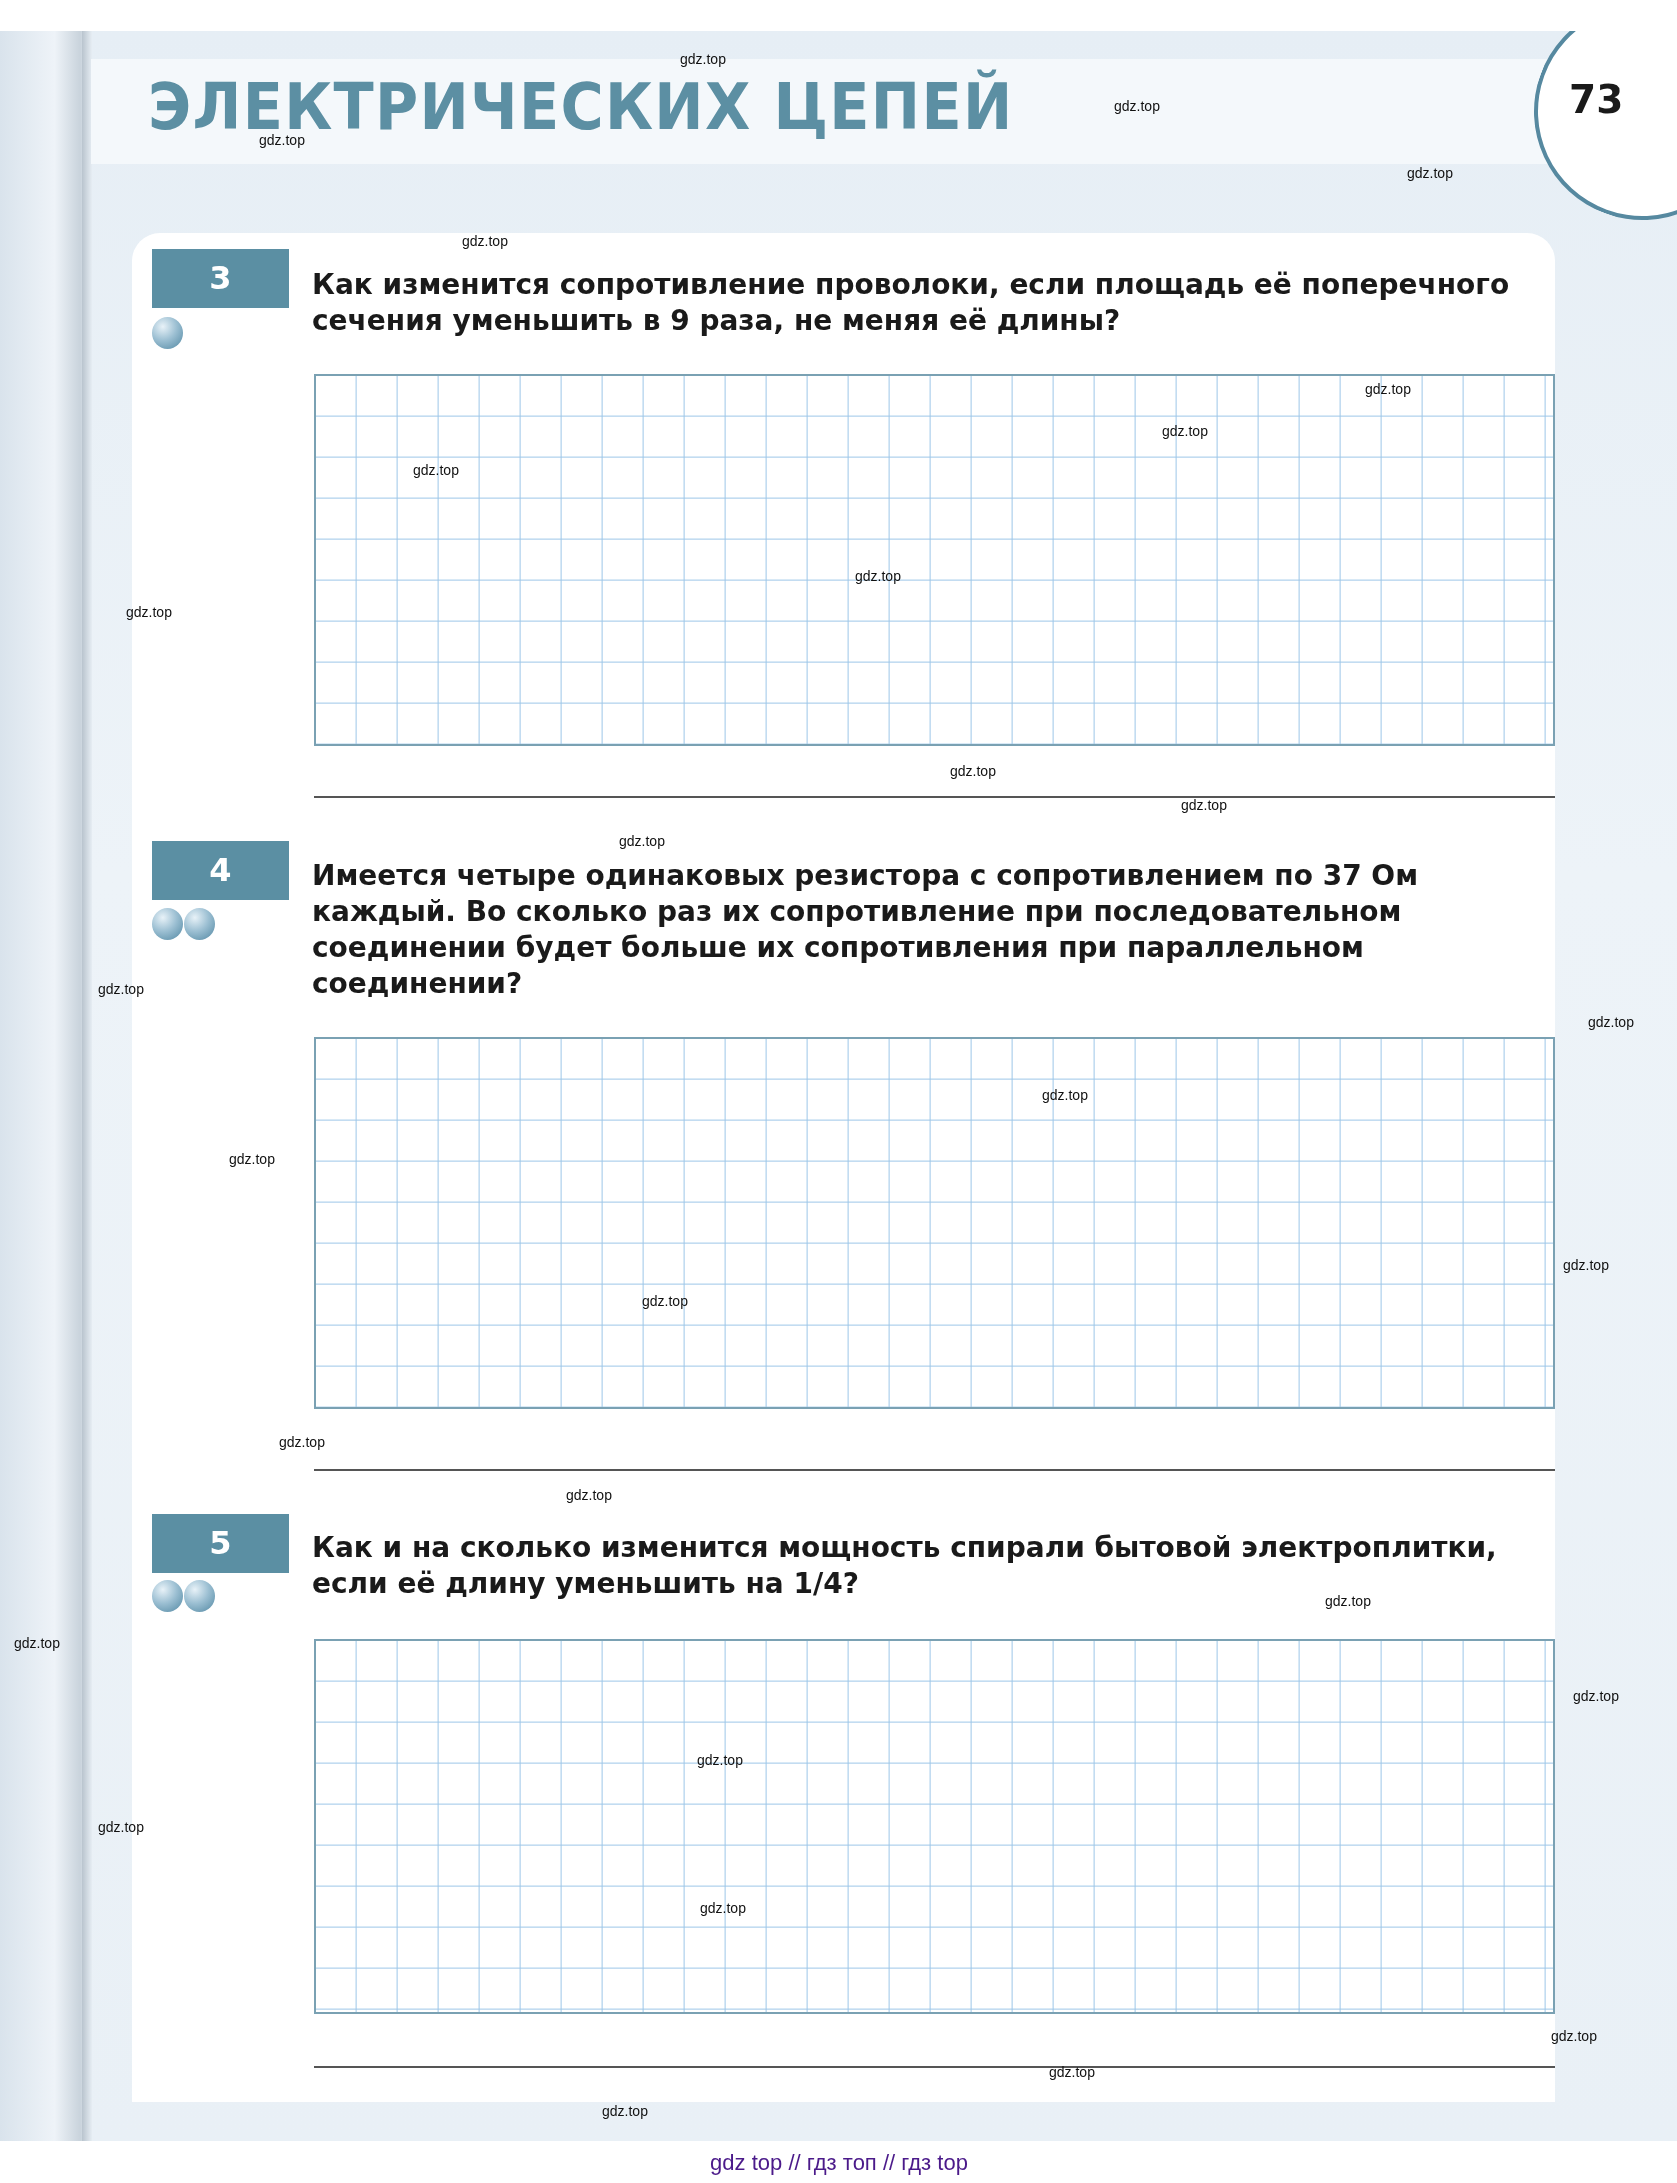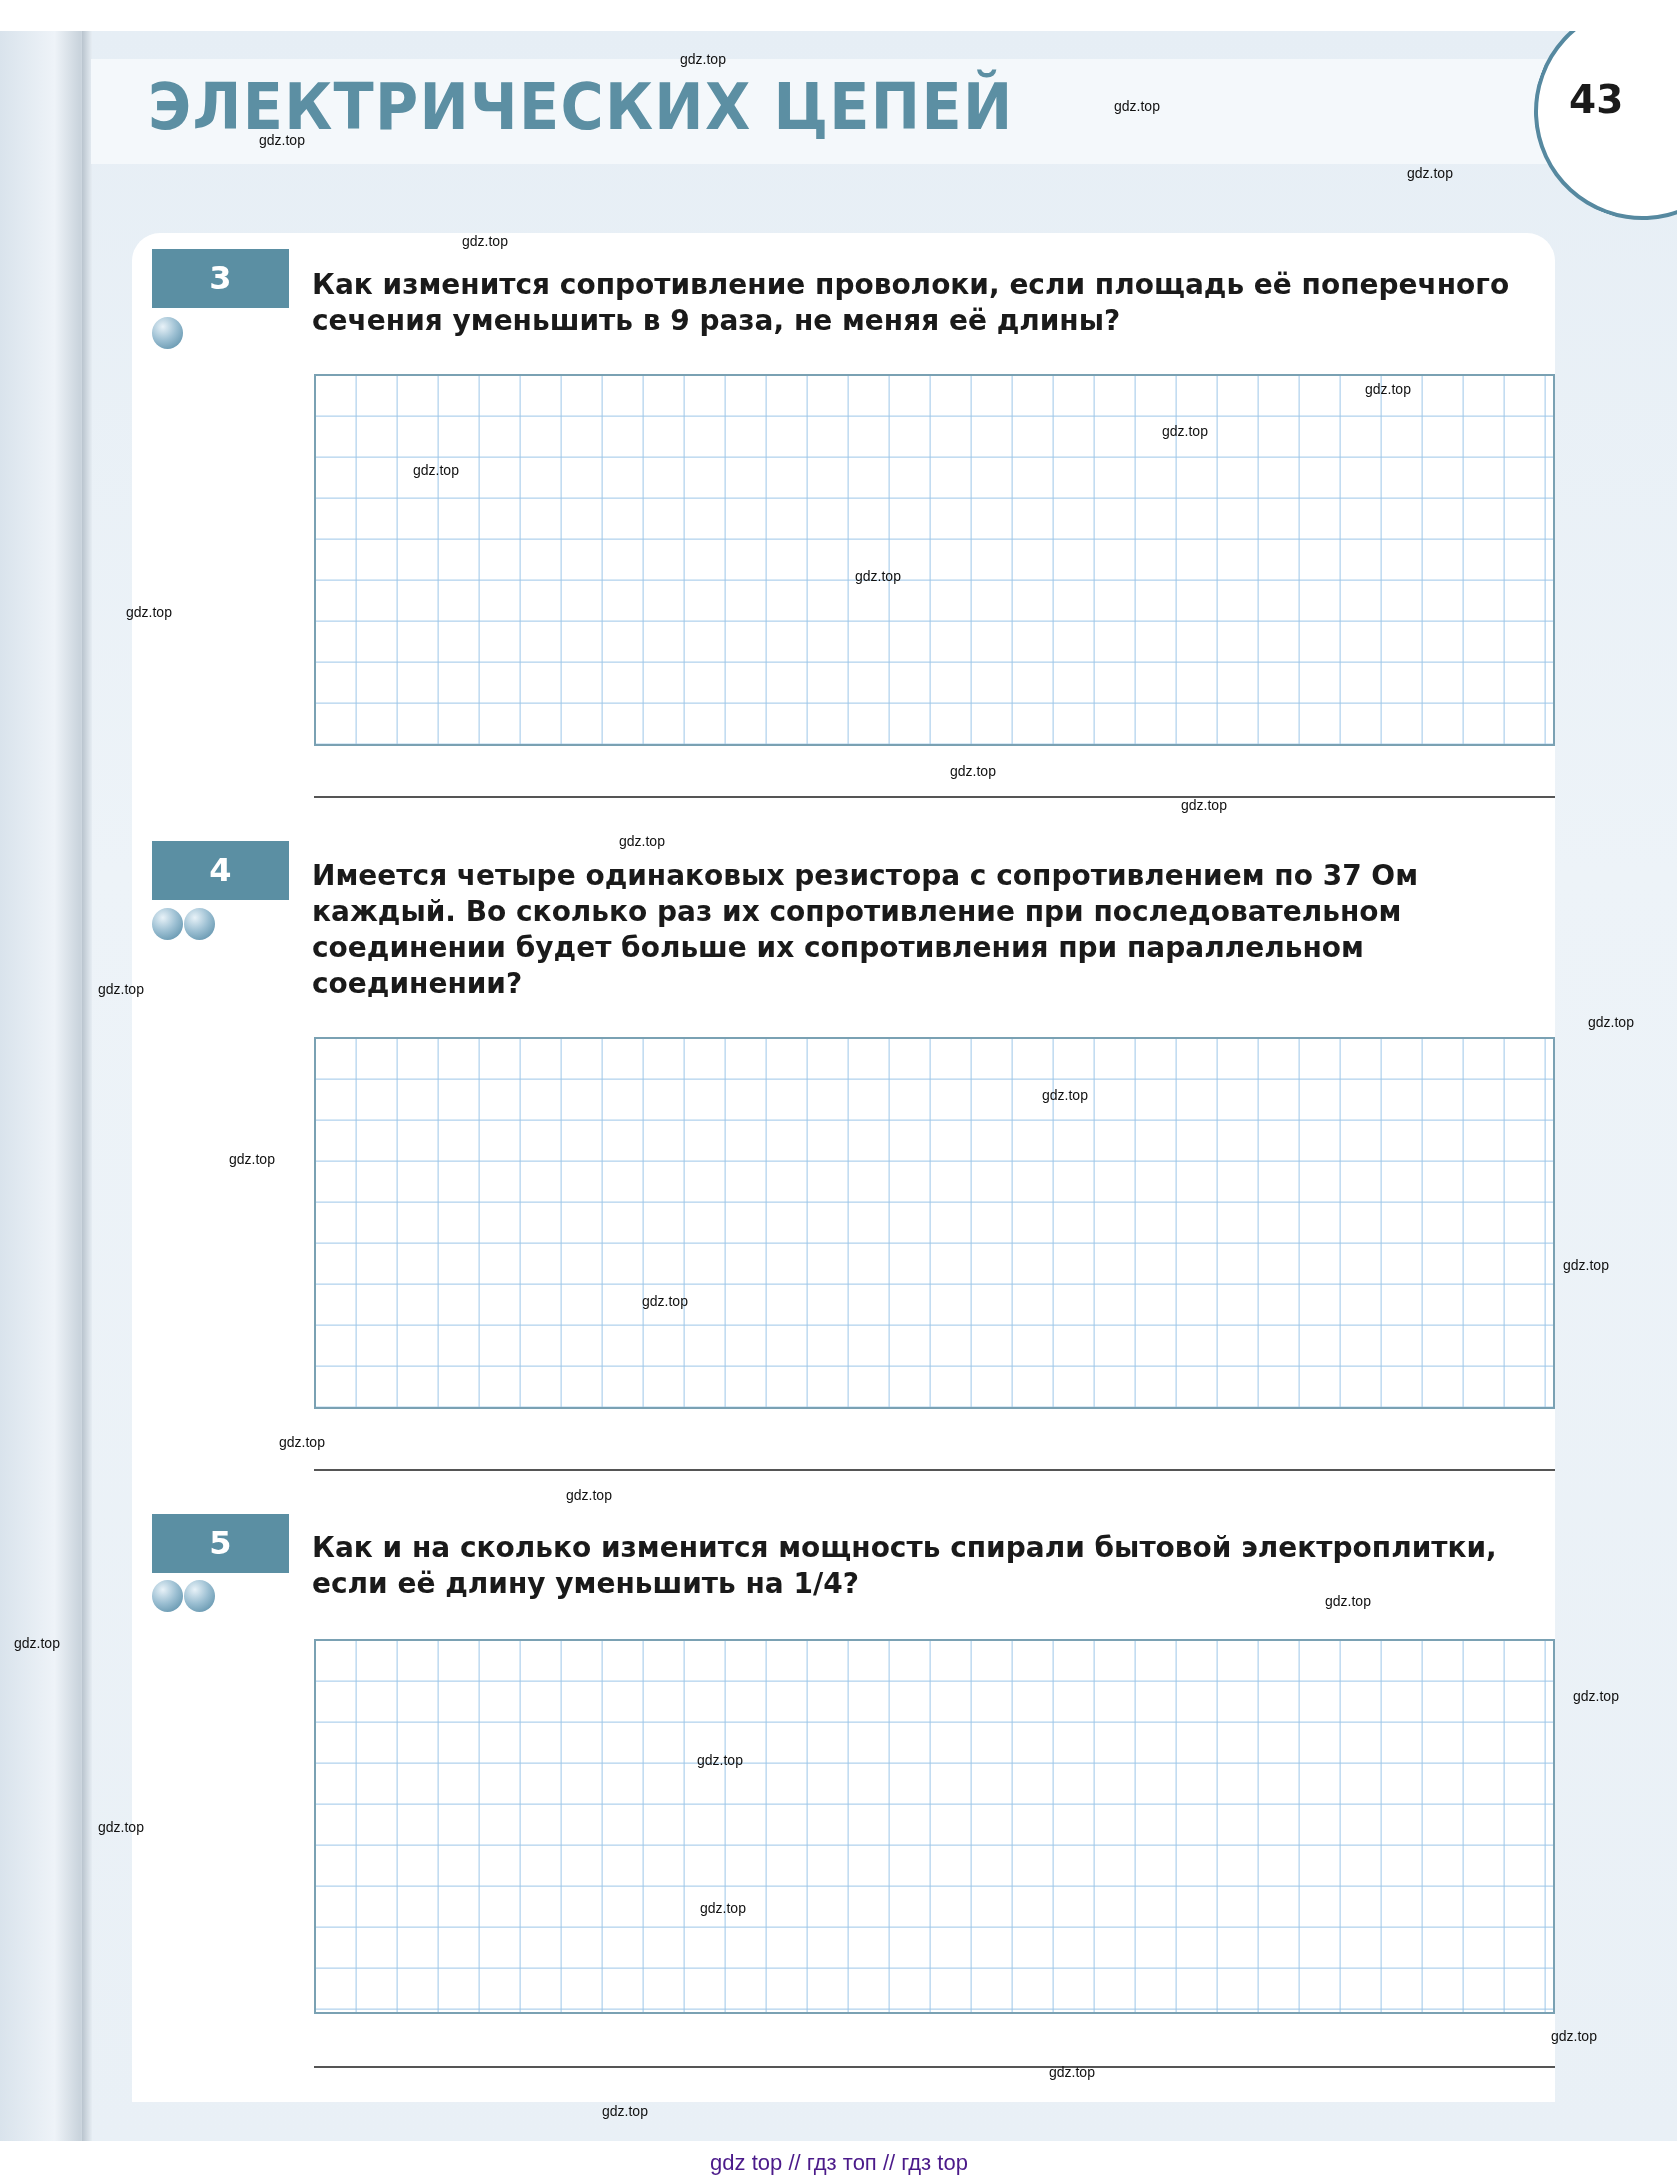--- a/index.html
+++ b/index.html
@@ -99,21 +99,21 @@
 <body>
 
 <div class="top-banner">Ищите нас по запросу ГДЗ ТОП</div>
 
 <div class="page">
   <div class="spine"></div>
   <div class="spine-edge"></div>
   <div class="header-band"></div>
   <div class="chapter-title">ЭЛЕКТРИЧЕСКИХ ЦЕПЕЙ</div>
   <div class="page-circle"></div>
-  <div class="page-number">43</div>
+  <div class="page-number">73</div>
 
   <div class="content-card"></div>
 
   <div class="task">
     <div class="task-badge" style="top:218px;">3</div>
     <div class="difficulty" style="top:286px;">
       <div class="ball"></div>
     </div>
     <div class="task-text" style="top:236px;">Как изменится сопротивление проволоки, если площадь её поперечного сечения уменьшить в 9 раза, не меняя её длины?</div>
     <div class="grid" style="top:343px; height:372px;"></div>

